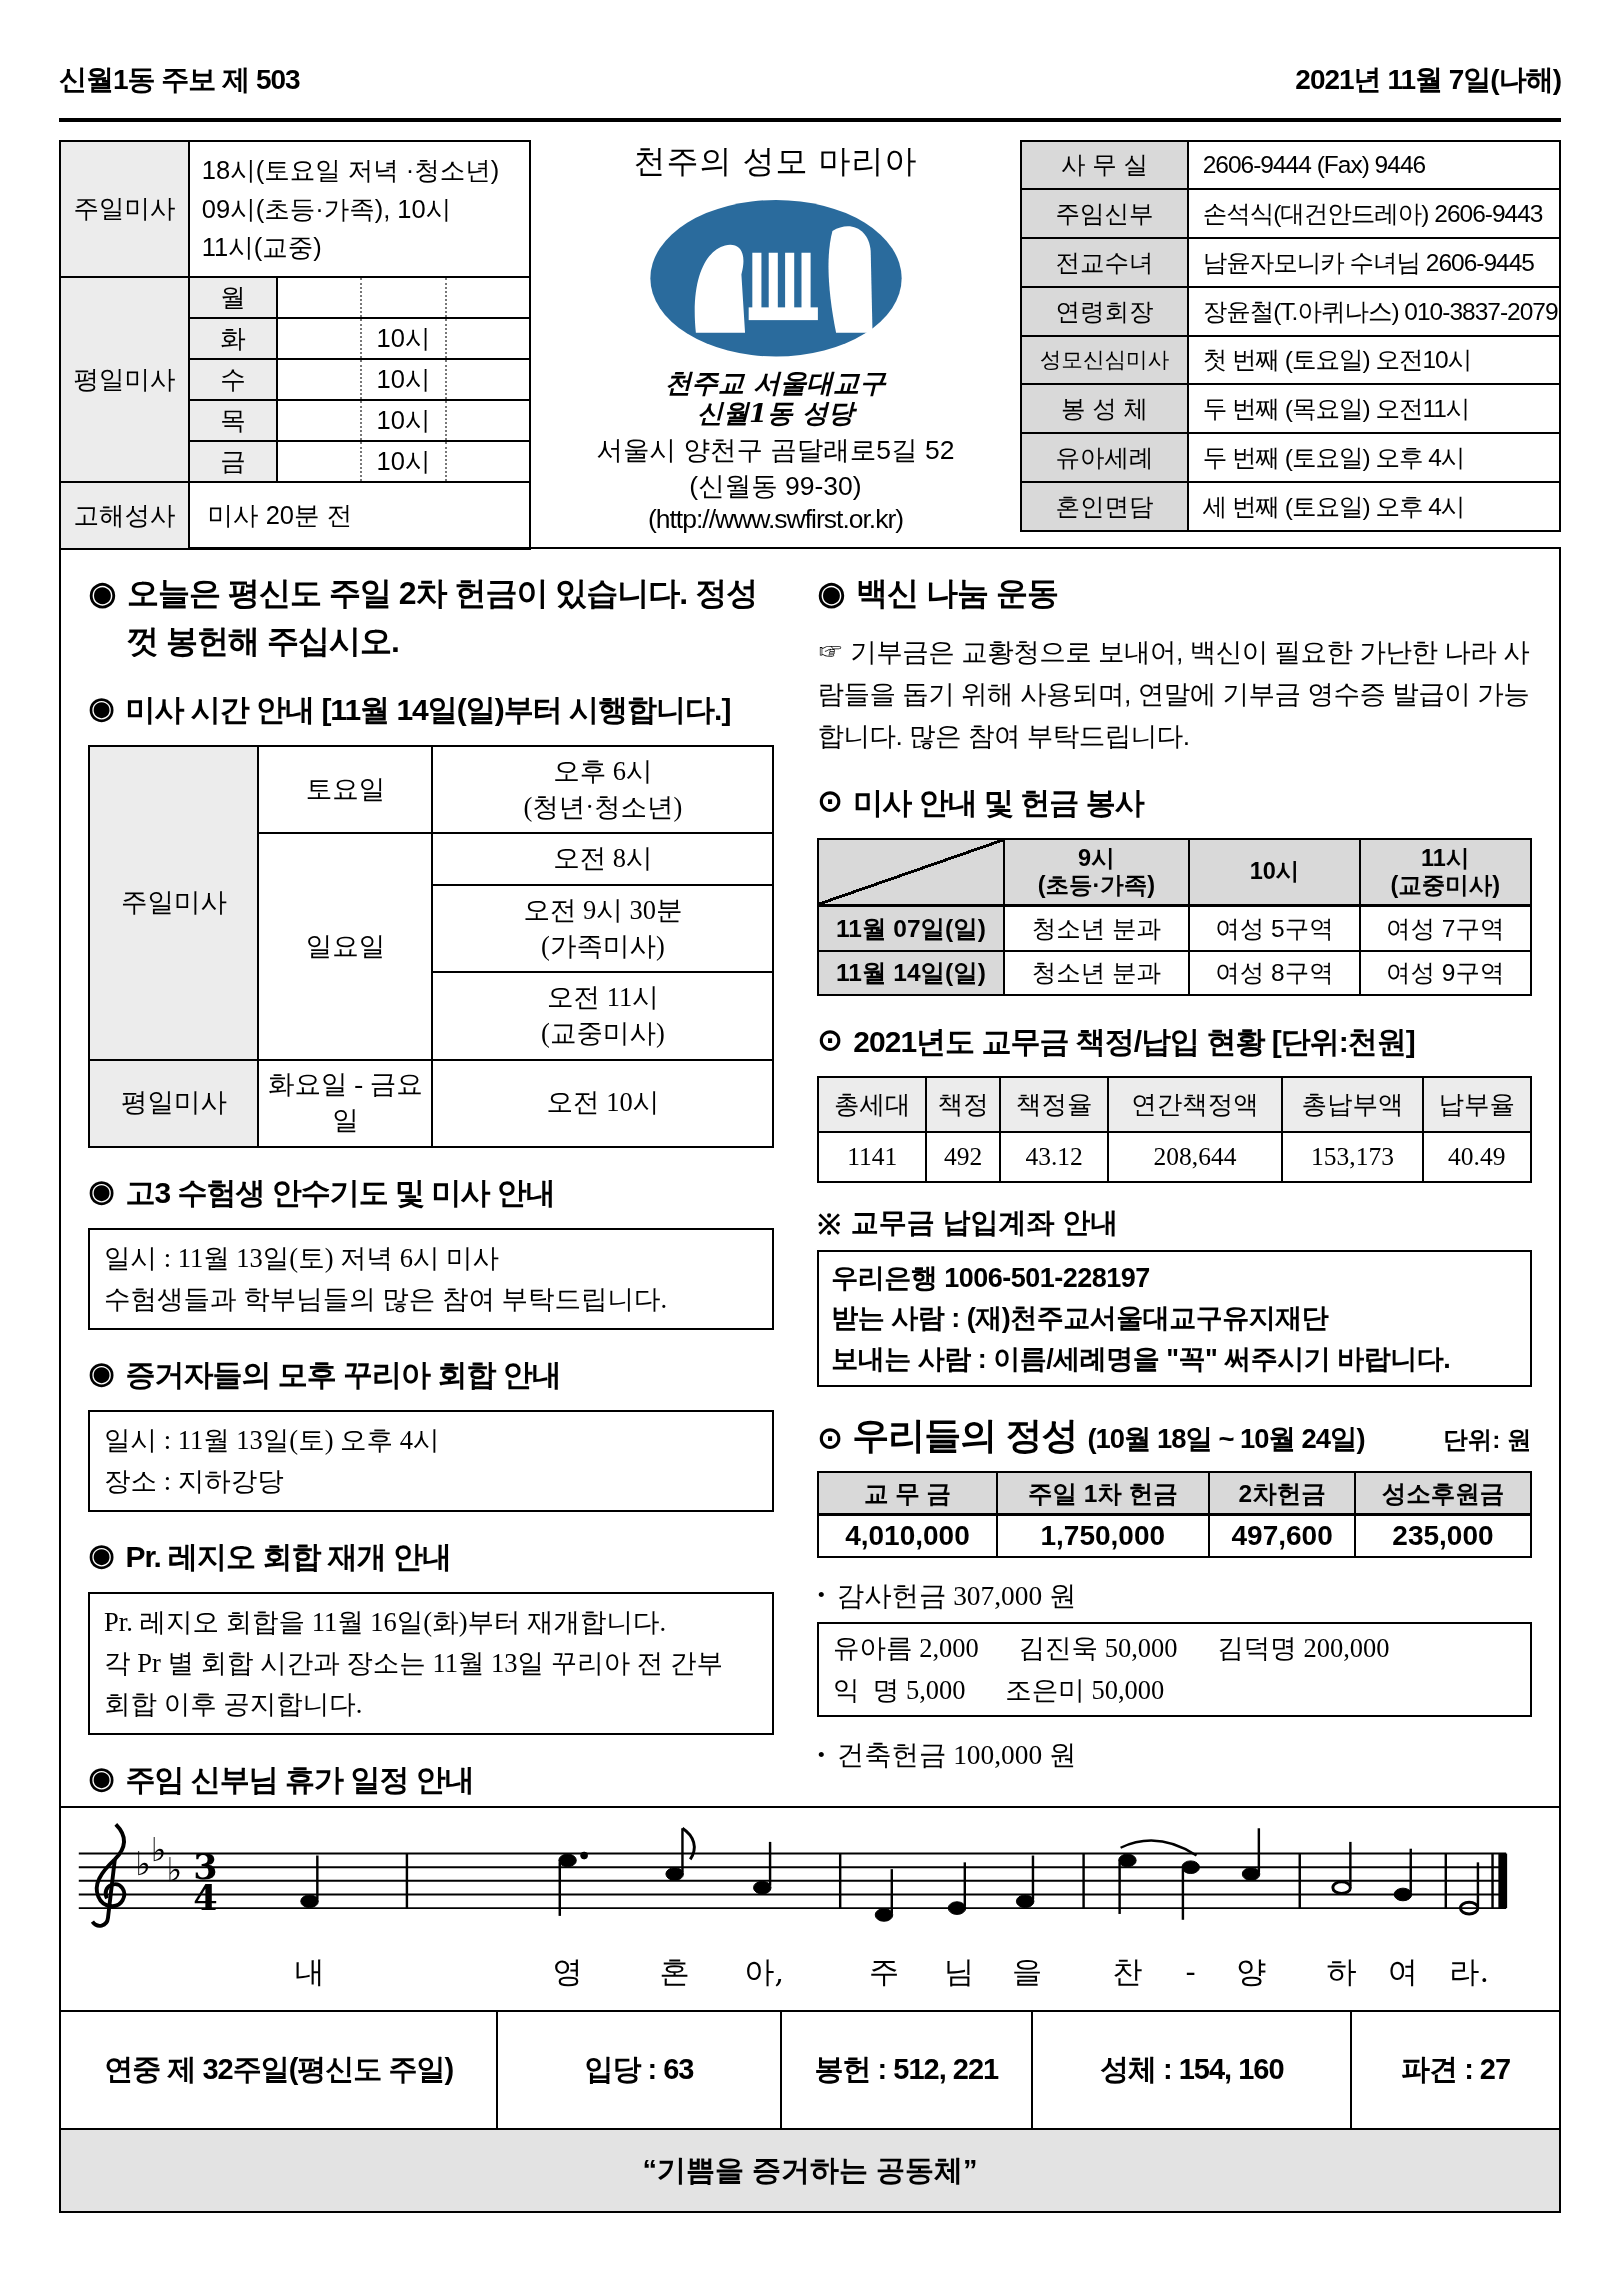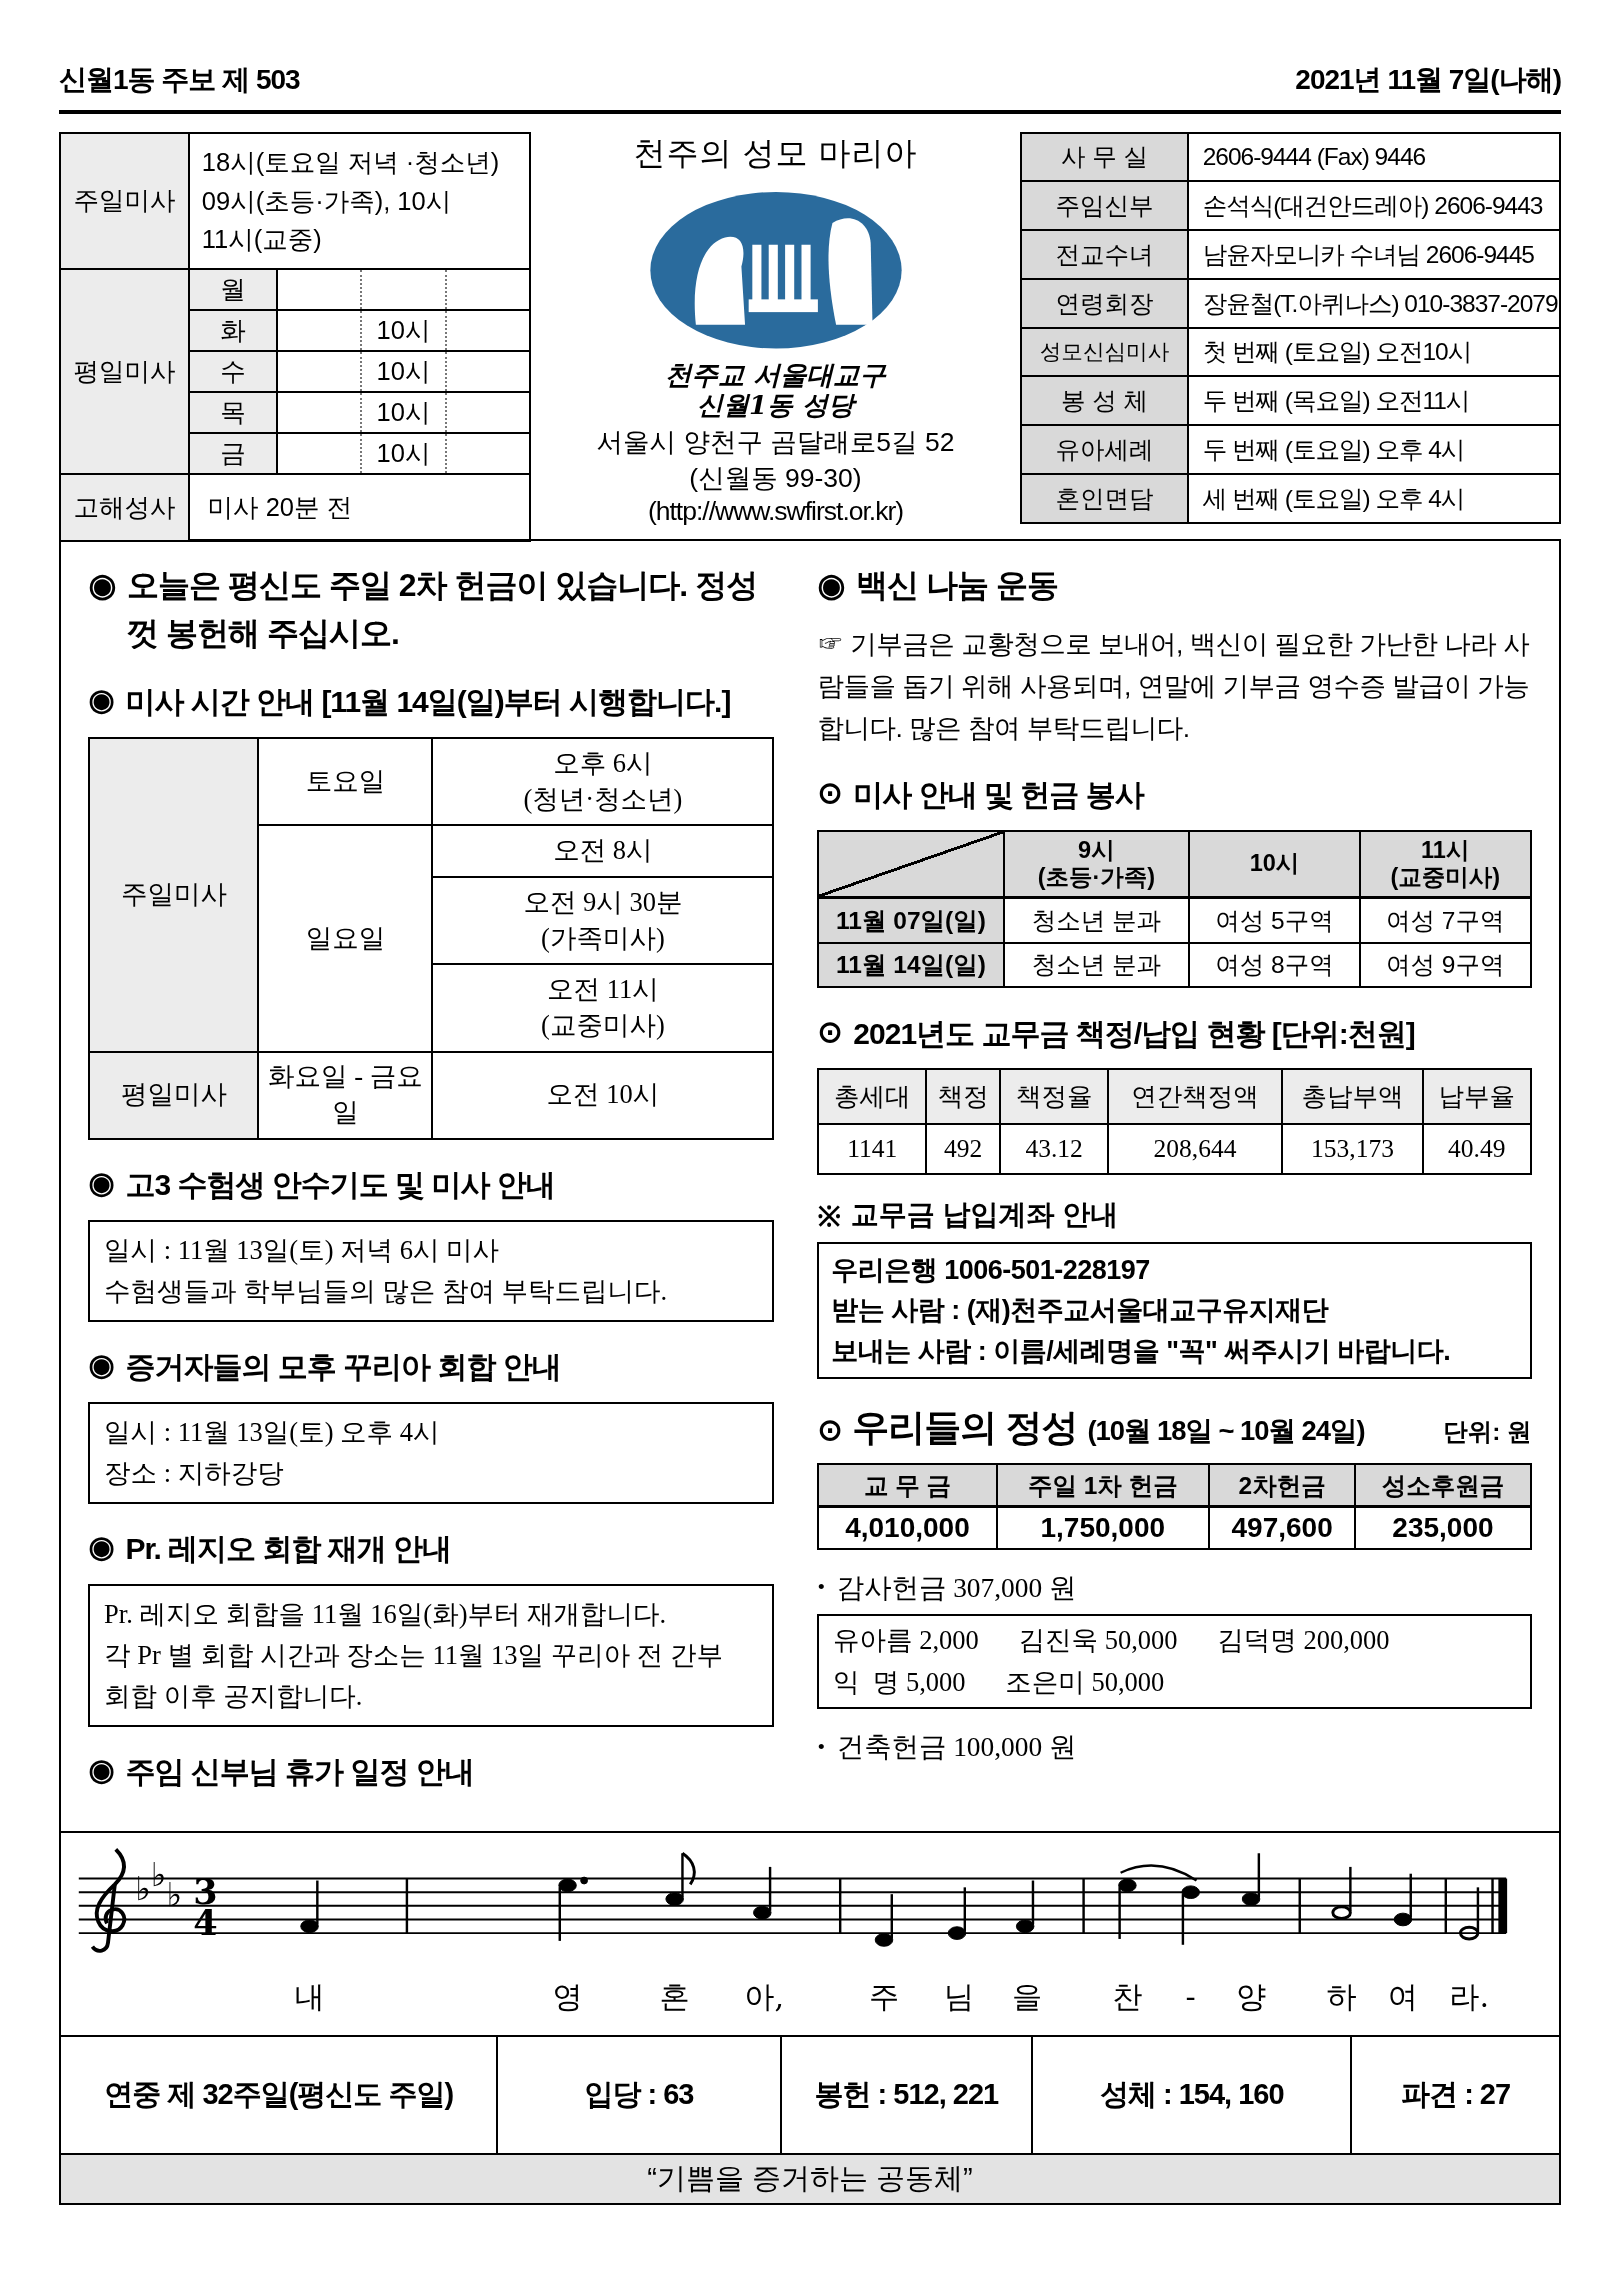--- a/index.html
+++ b/index.html
@@ -1,21 +1,21 @@
 <!DOCTYPE html>
 <html><head>
 <meta charset="utf-8">
 <style>
   * { box-sizing: border-box; }
   body { margin: 0; background: #888; }
   .page { width: 1620px; height: 2291px; background: #fff; color: #000;
           font-family: "Liberation Sans", sans-serif; padding: 61px 59px 0; position: relative; }
   
   .masthead { display: flex; justify-content: space-between; align-items: flex-end;
-              border-bottom: 4.9px solid #000; padding-bottom: 11px; }
+              border-bottom: 4.9px solid #000; padding-bottom: 19px; }
   .mast-title, .mast-date { font-size: 28px; font-weight: bold; letter-spacing: -1px; }
   
   .info-row { display: flex; margin-top: 17.6px; height: 392px; justify-content: space-between; }
   table { border-collapse: collapse; }
   .sched { width: 472px; font-size: 25.5px; text-align: center; }
   .sched td { border: 2px solid #000; padding: 2px 3.9px; }
   .sched .lblL { background: #ececec; width: 129px; }
   .sched .day { background: #ececec; width: 88px; padding: 1px; }
   .sched .times { text-align: left; padding: 9.8px 11.8px; line-height: 1.5; }
   .slotcell { padding: 0 !important; height: 39px; }
@@ -86,22 +86,22 @@
   .don-label { font-size: 27.4px; font-family: "Liberation Serif", serif; margin: 19.6px 0 7.8px; display: flex; align-items: center; gap: 11.8px; }
   .don-label .dot { font-size: 21.6px; }
   .don-box { border: 2px solid #000; padding: 4.9px 13.7px; font-family: "Liberation Serif", serif;
              font-size: 26.5px; line-height: 1.55; }
   
   .hymn-row { border-top: 2.9px solid #000; height: 204px; padding: 5.9px 9.8px 0; }
   
   .foot-row { display: flex; border-top: 2.9px solid #000; height: 118px; font-weight: bold; font-size: 29px; }
   .foot-cell { display: flex; align-items: center; justify-content: center; border-right: 2.9px solid #000; letter-spacing: -1px; }
   .foot-cell:last-child { border-right: none; }
-  .quote-row { border-top: 2.9px solid #000; background: #e3e3e3; height: 50px; display: flex;
-               align-items: center; justify-content: center; font-size: 29px; font-weight: normal; }
+  .quote-row { border-top: 2.9px solid #000; background: #e3e3e3; height: 83px; display: flex;
+               align-items: center; justify-content: center; font-size: 29px; font-weight: bold; }
 </style>
 </head>
 <body>
 
 <div class="page">
 
   <div class="masthead">
     <span class="mast-title">신월1동 주보  제 503</span>
     <span class="mast-date">2021년 11월 7일(나해)</span>
   </div>

